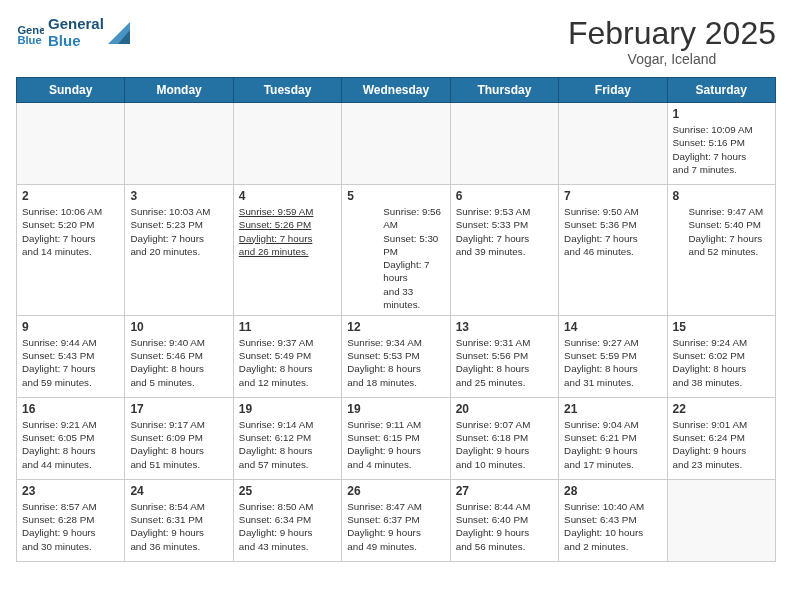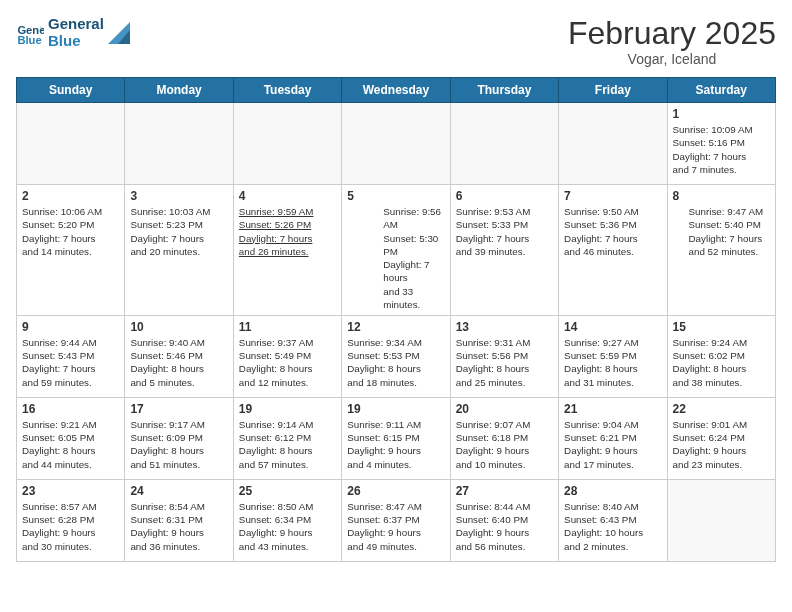--- a/index.html
+++ b/index.html
@@ -323,21 +323,21 @@
           </td>
           <td>
             <span class="day-num">27</span>
             <div class="day-info" style="white-space: pre-line;">Sunrise: 8:44 AM
 Sunset: 6:40 PM
 Daylight: 9 hours
 and 56 minutes.</div>
           </td>
           <td>
             <span class="day-num">28</span>
-            <div class="day-info" style="white-space: pre-line;">Sunrise: 8:40 AM
+            <div class="day-info" style="white-space: pre-line;">Sunrise: 10:40 AM
 Sunset: 6:43 PM
 Daylight: 10 hours
 and 2 minutes.</div>
           </td>
           <td class="empty"></td>
         </tr>
       </tbody>
   </table>
 </div>
 

